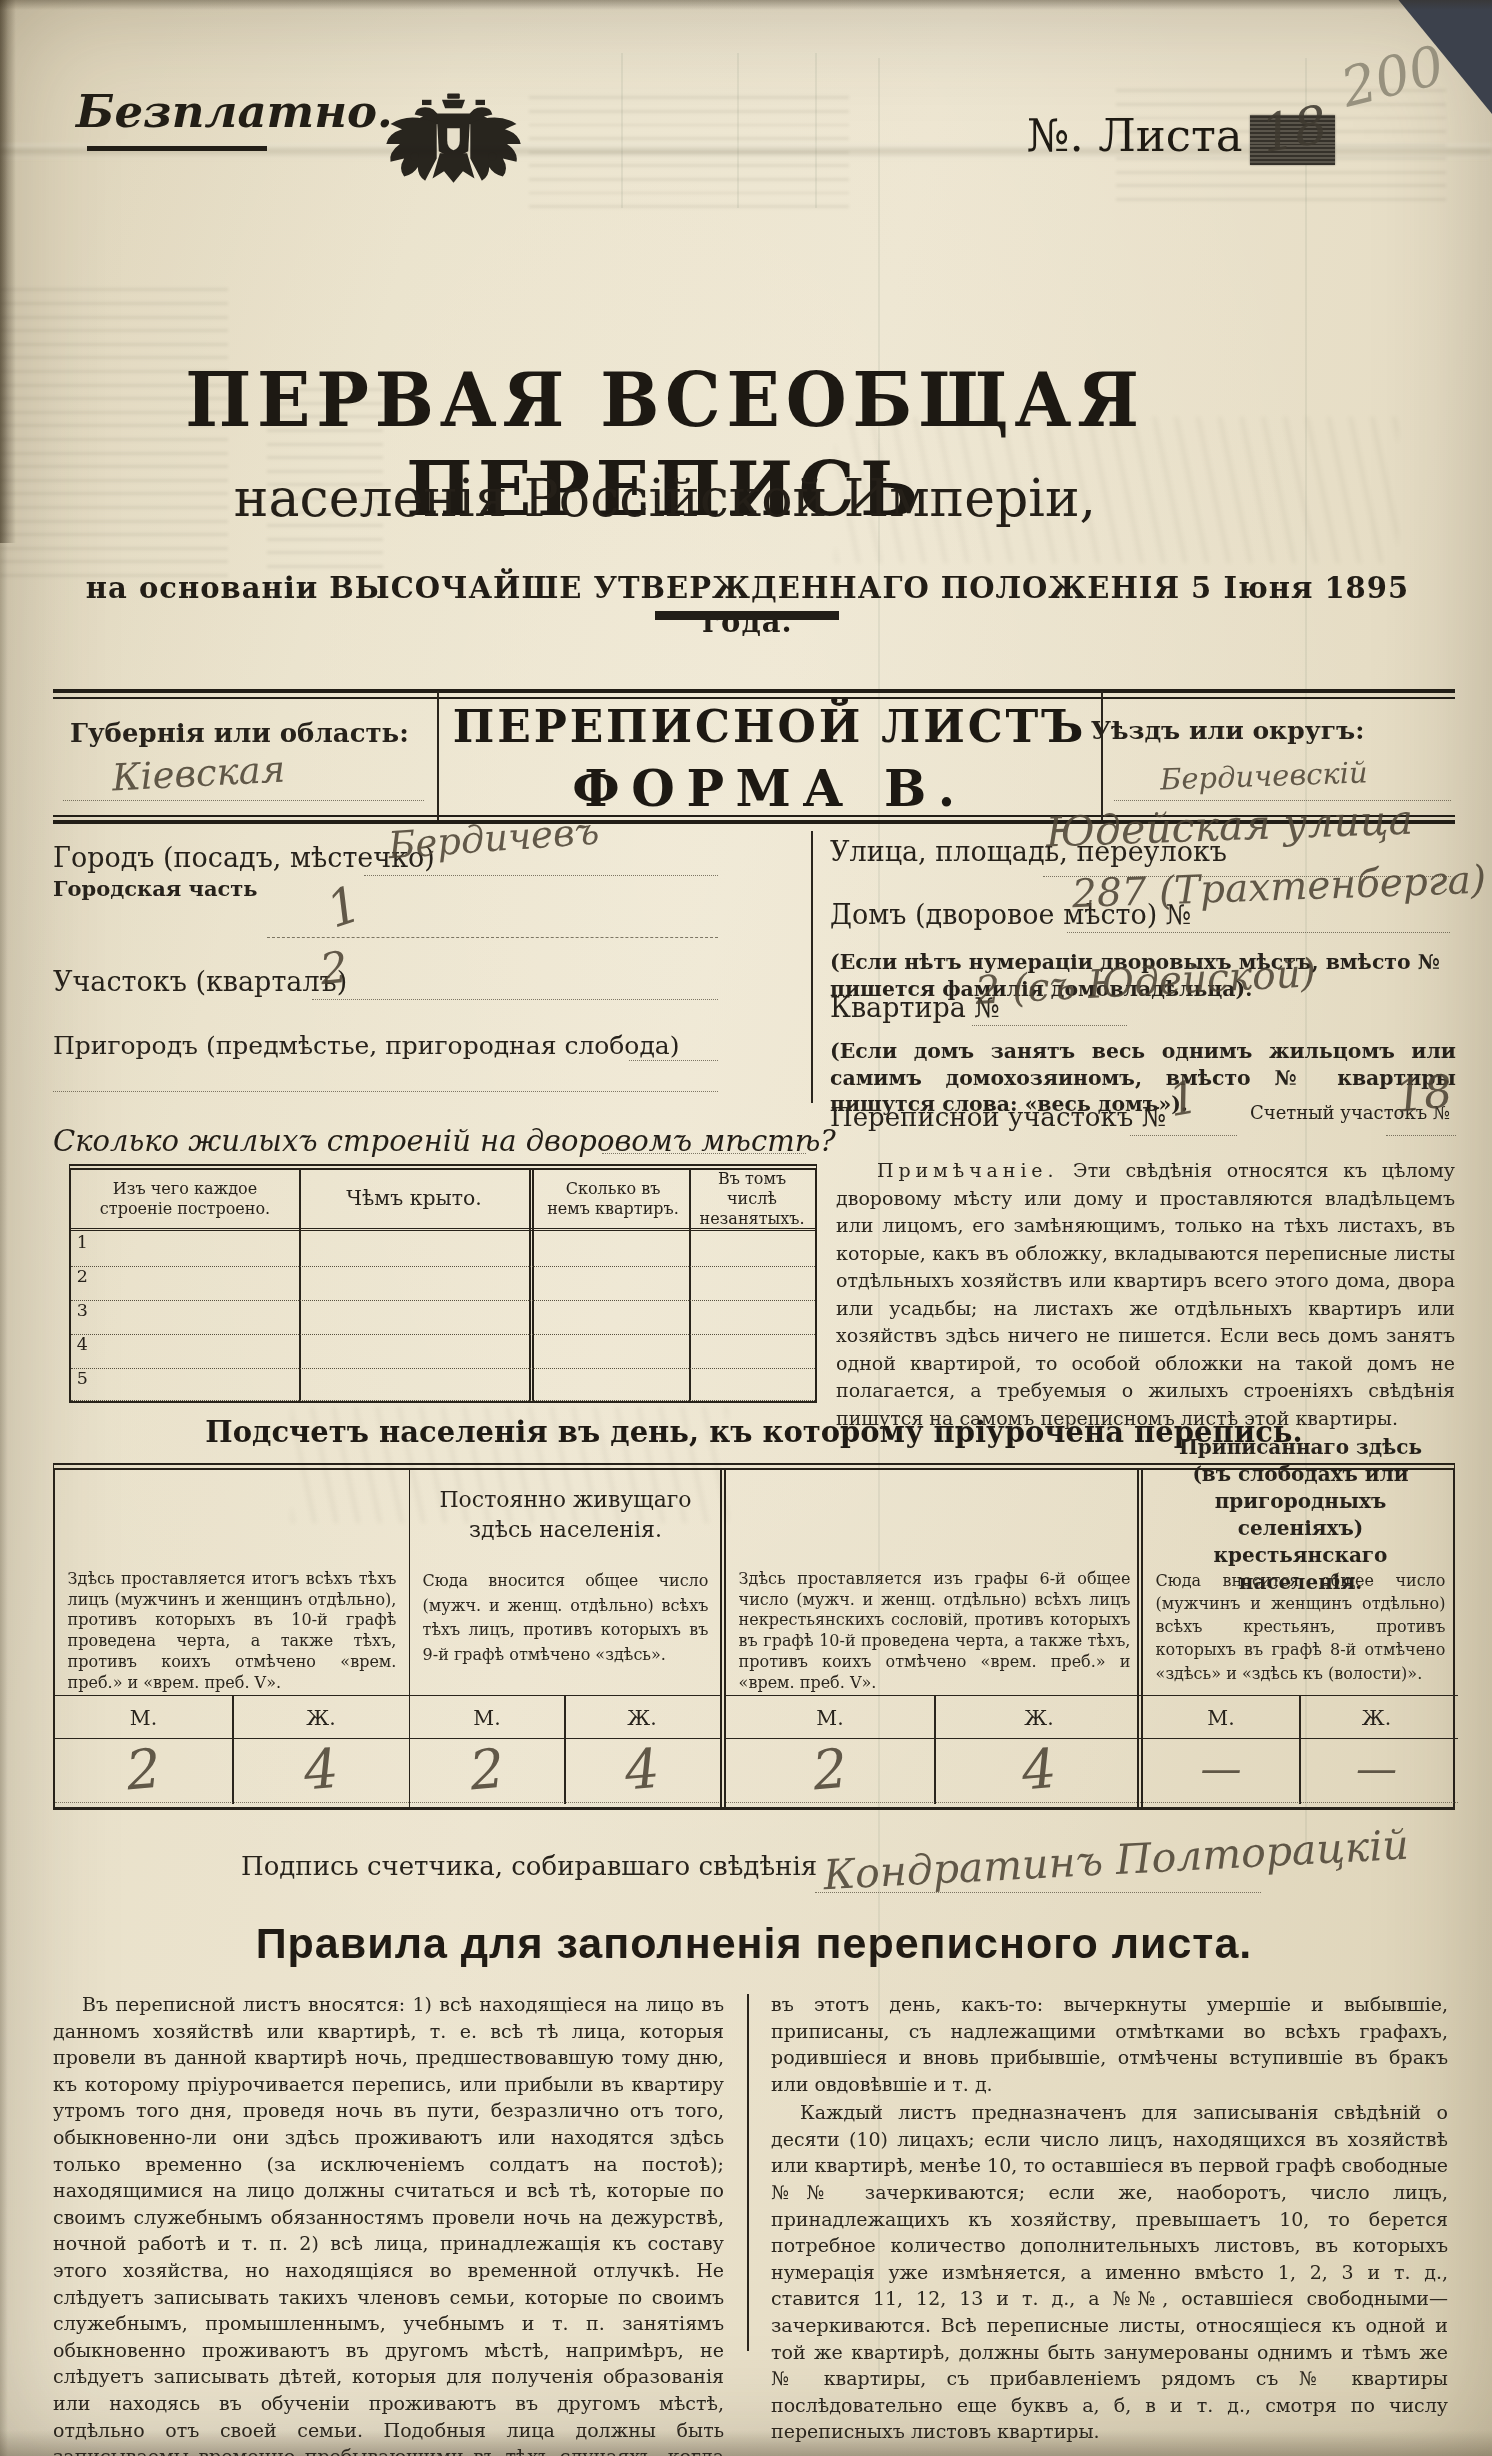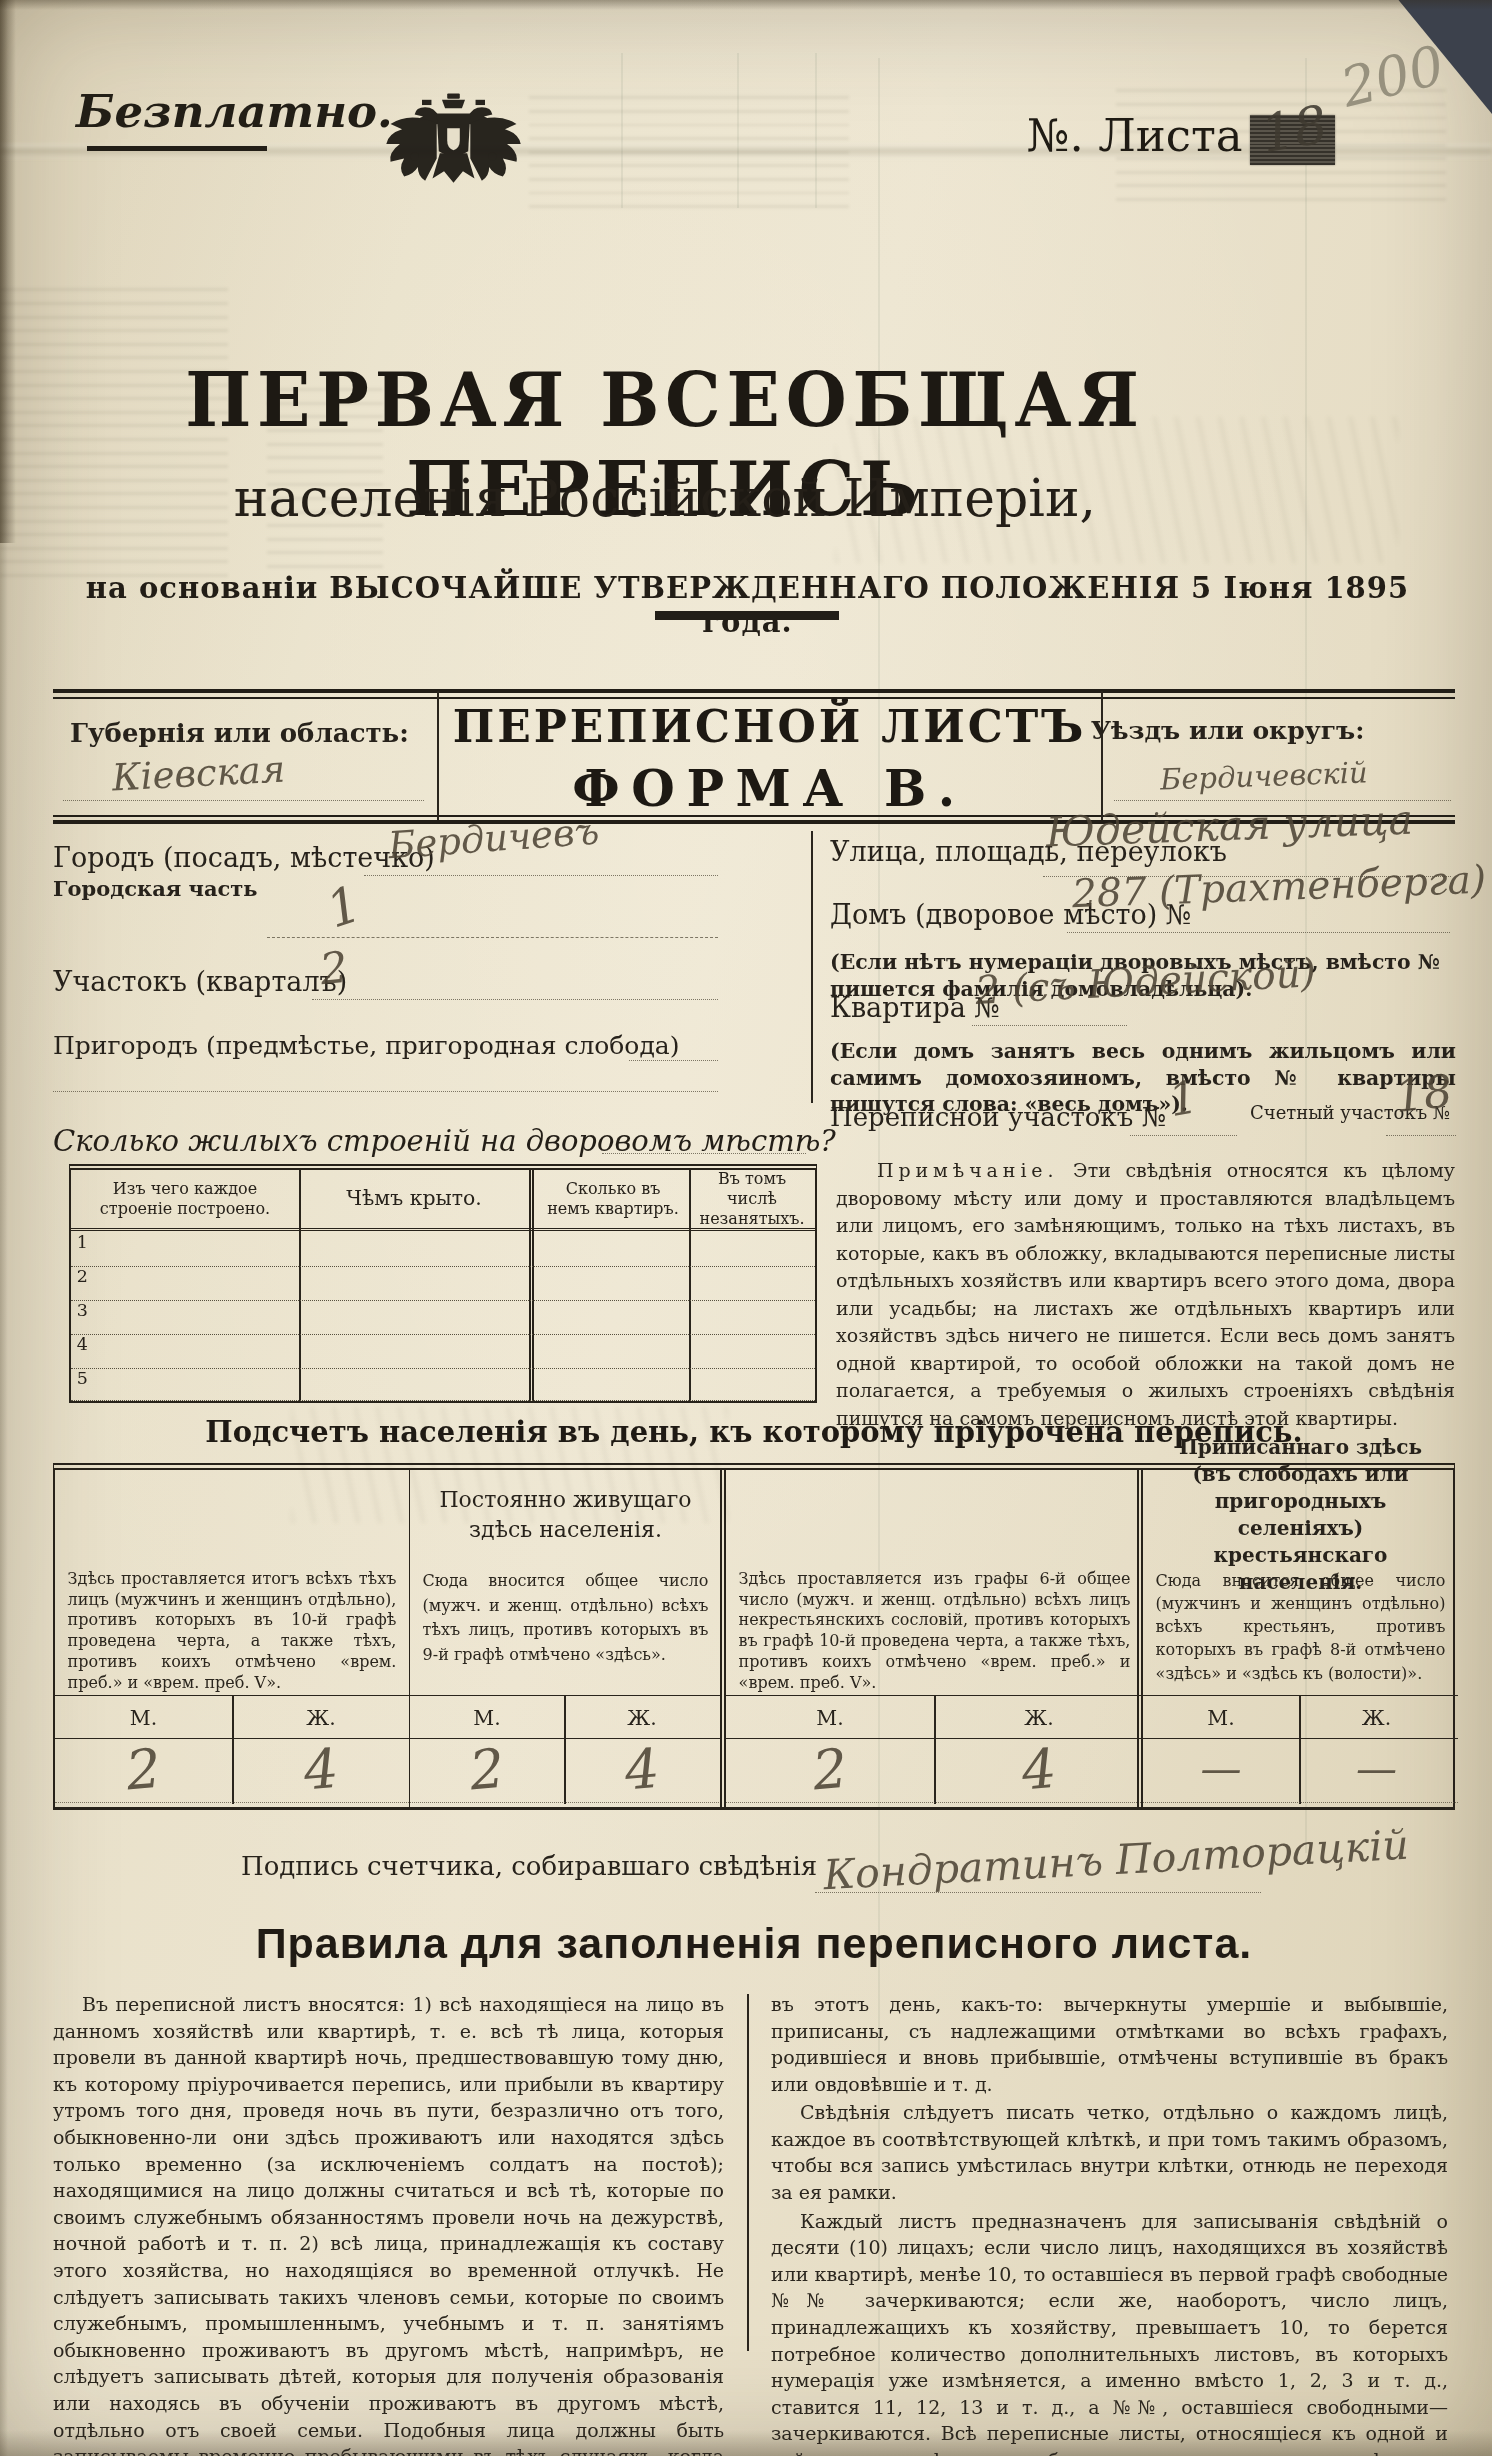--- a/index.html
+++ b/index.html
@@ -252,19 +252,18 @@
 
   <div class="abs vline" style="left:747px;top:1994px;height:357px;width:1.5px;"></div>
 
   <div class="abs" style="left:53px;top:1991px;width:671px;">
     <p class="rules-p serif">Въ переписной листъ вносятся: 1) всѣ находящіеся на лицо въ данномъ хозяйствѣ или квартирѣ, т. е. всѣ тѣ лица, которыя провели въ данной квартирѣ ночь, предшествовавшую тому дню, къ которому пріурочивается перепись, или прибыли въ квартиру утромъ того дня, проведя ночь въ пути, безразлично отъ того, обыкновенно-ли они здѣсь проживаютъ или находятся здѣсь только временно (за исключеніемъ солдатъ на постоѣ); находящимися на лицо должны считаться и всѣ тѣ, которые по своимъ служебнымъ обязанностямъ провели ночь на дежурствѣ, ночной работѣ и т. п. 2) всѣ лица, принадлежащія къ составу этого хозяйства, но находящіяся во временной отлучкѣ. Не слѣдуетъ записывать такихъ членовъ семьи, которые по своимъ служебнымъ, промышленнымъ, учебнымъ и т. п. занятіямъ обыкновенно проживаютъ въ другомъ мѣстѣ, напримѣръ, не слѣдуетъ записывать дѣтей, которыя для полученія образованія или находясь въ обученіи проживаютъ въ другомъ мѣстѣ, отдѣльно отъ своей семьи. Подобныя лица должны быть записываемы временно пребывающими въ тѣхъ случаяхъ, когда они прибыли домой на побывку.</p>
 
   </div>
 
   <div class="abs" style="left:771px;top:1991px;width:677px;">
     <p class="rules-p serif noindent">въ этотъ день, какъ-то: вычеркнуты умершіе и выбывшіе, приписаны, съ надлежащими отмѣтками во всѣхъ графахъ, родившіеся и вновь прибывшіе, отмѣчены вступившіе въ бракъ или овдовѣвшіе и т. д.</p>
-    <p class="rules-p serif">Свѣдѣнія слѣдуетъ писать четко, отдѣльно о каждомъ лицѣ, каждое въ соотвѣтствующей клѣткѣ, и при томъ такимъ образомъ, чтобы вся запись умѣстилась внутри клѣтки, отнюдь не переходя за ея рамки.</p>
     <p class="rules-p serif">Каждый листъ предназначенъ для записыванія свѣдѣній о десяти (10) лицахъ; если число лицъ, находящихся въ хозяйствѣ или квартирѣ, менѣе 10, то оставшіеся въ первой графѣ свободные №№ зачеркиваются; если же, наоборотъ, число лицъ, принадлежащихъ къ хозяйству, превышаетъ 10, то берется потребное количество дополнительныхъ листовъ, въ которыхъ нумерація уже измѣняется, а именно вмѣсто 1, 2, 3 и т. д., ставится 11, 12, 13 и т. д., а №№, оставшіеся свободными—зачеркиваются. Всѣ переписные листы, относящіеся къ одной и той же квартирѣ, должны быть занумерованы однимъ и тѣмъ же № квартиры, съ прибавленіемъ рядомъ съ № квартиры послѣдовательно еще буквъ а, б, в и т. д., смотря по числу переписныхъ листовъ квартиры.</p>
 
   </div>
 
 </div>
 
 
 </body></html>

